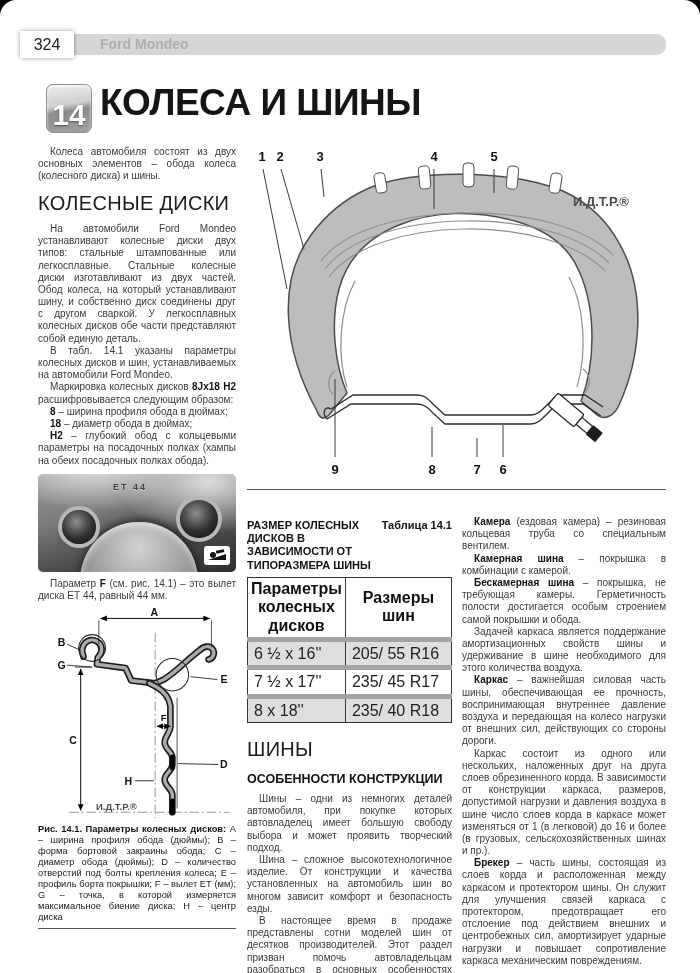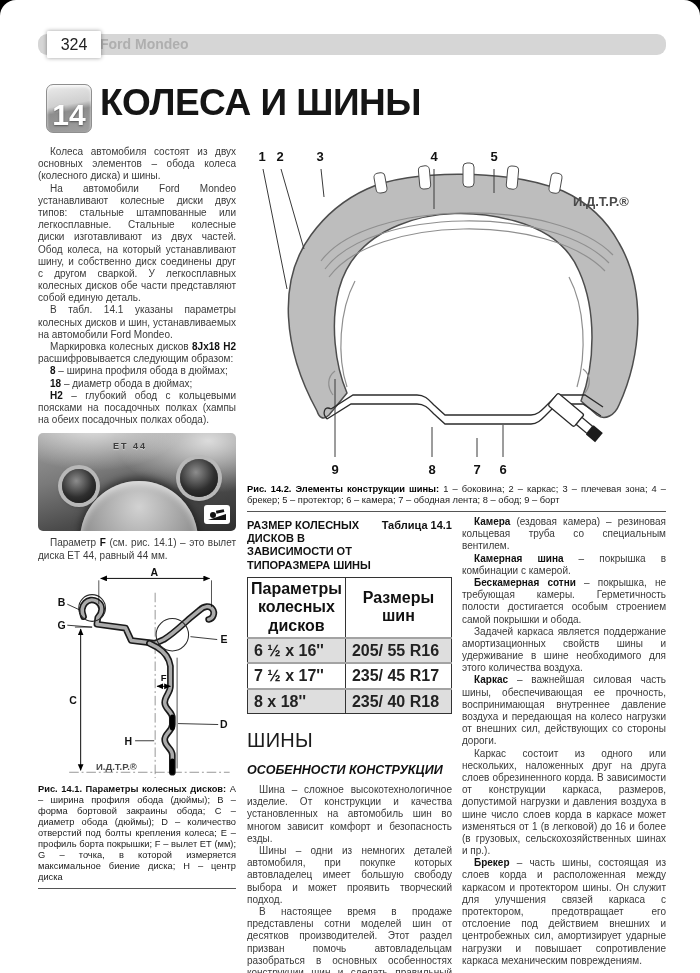--- a/index.html
+++ b/index.html
@@ -1,78 +1,79 @@
 <!DOCTYPE html>
 <html><head>
 <meta charset="utf-8">
 <style>
   html,body{margin:0;padding:0;background:#000;}
   .page{position:relative;width:700px;height:973px;background:#fff;border-radius:16px 16px 0 0;overflow:hidden;font-family:"Liberation Sans",sans-serif;color:#333;}
   
   .header-bar{position:absolute;left:38px;top:34px;width:628px;height:21px;background:#d6d6d6;border-radius:9px;}
   .book-title{position:absolute;left:62px;top:0;line-height:21px;font-size:14px;font-weight:bold;color:#afafaf;}
-  .pagenum-box{position:absolute;left:47px;top:31px;width:54px;height:27px;background:#fff;border-radius:1px;box-shadow:0 0 4px rgba(0,0,0,.4);display:flex;align-items:center;justify-content:center;font-size:16px;color:#222;}
+  .pagenum-box{position:absolute;left:20px;top:31px;width:54px;height:27px;background:#fff;border-radius:1px;box-shadow:0 0 4px rgba(0,0,0,.4);display:flex;align-items:center;justify-content:center;font-size:16px;color:#222;}
   .chapter-num{position:absolute;left:38px;top:84px;width:44px;height:47px;border-radius:7px;border:1px solid #8f8f8f;background:linear-gradient(170deg,#ececec 0%,#cfcfcf 42%,#8d8d8d 55%,#a0a0a0 100%);display:flex;align-items:flex-end;justify-content:center;font-size:30px;font-weight:bold;color:#fff;text-shadow:0 1px 2px rgba(0,0,0,.45);box-shadow:inset 0 2px 3px rgba(255,255,255,.8);margin-left:8px;}
   .chapter-title{position:absolute;left:100px;top:82px;font-size:37px;font-weight:bold;color:#151515;letter-spacing:-.5px;}
   
   .col{position:absolute;font-size:10px;line-height:1.22;text-align:justify;color:#3a3a3a;}
   .col p{margin:0;text-indent:12px;}
   .col p b{color:#111;}
   .col-left{left:38px;top:146px;width:198px;}
   .col-mid{left:247px;top:519px;width:205px;}
   .col-right{left:462px;top:516px;width:204px;}
   h2.sect{font-size:20px;font-weight:400;color:#1c1c1c;margin:8px 0 8px;letter-spacing:.3px;text-indent:0;text-align:left;}
-  h3.subsect{font-size:12.5px;font-weight:bold;color:#111;margin:10px 0 6px;text-align:left;text-indent:0;font-style:italic;}
+  h3.subsect{font-size:12.5px;font-weight:bold;color:#111;margin:10px 0 6px;text-align:left;text-indent:0;}
   
   .photo{position:relative;width:198px;height:98px;margin:7px 0 6px;border-radius:5px;overflow:hidden;background:radial-gradient(150px 80px at 28% -12%,#e9e9e9,rgba(0,0,0,0) 62%),radial-gradient(170px 95px at 86% 8%,#dcdcdc,rgba(0,0,0,0) 55%),linear-gradient(165deg,#9d9d9d 0%,#7a7a7a 35%,#4a4a4a 68%,#2e2e2e 100%);}
   .hub{position:absolute;left:42px;top:48px;width:118px;height:118px;border-radius:50%;background:radial-gradient(circle at 50% 22%,#d2d2d2,#9d9d9d 45%,#707070 78%);box-shadow:0 -3px 8px rgba(0,0,0,.55),inset 0 4px 6px rgba(255,255,255,.55);}
   .bolt{position:absolute;border-radius:50%;background:radial-gradient(circle at 42% 35%,#8d8d8d,#2f2f2f 55%,#0f0f0f);box-shadow:0 0 0 4px #b8b8b8,0 2px 5px rgba(0,0,0,.6);}
   .bolt.left{left:24px;top:36px;width:34px;height:34px;}
   .bolt.right{left:142px;top:26px;width:38px;height:38px;}
   .stamp{position:absolute;left:0;right:14px;top:8px;text-align:center;font-size:9px;font-weight:bold;letter-spacing:2px;color:#3d3d3d;text-shadow:0 1px 1px rgba(255,255,255,.45);}
   .note-icon{position:absolute;right:6px;bottom:7px;width:26px;height:19px;background:#fff;border-radius:3px;display:flex;align-items:center;justify-content:center;}
   .figcap{font-size:9.3px;line-height:1.18;color:#1a1a1a;text-align:justify;text-indent:0 !important;}
   .figcap b{color:#000;}
   .cap-rule{border:0;border-top:1.5px solid #555;margin:5px 0 0;}
   .fig1-wrap{margin:4px 0 3px;}
   .fig2-box{position:absolute;left:247px;top:143px;width:420px;height:338px;}
   .fig2-cap{position:absolute;left:247px;top:484px;width:419px;}
   
   .tbl-head{display:flex;justify-content:flex-end;align-items:flex-start;margin-bottom:5px;}
   .tbl-title{font-size:11px;font-weight:bold;color:#111;line-height:1.2;width:140px;text-align:left;}
   .tbl-label{font-size:11px;font-weight:bold;color:#111;white-space:nowrap;}
   table.spec{width:100%;border-collapse:collapse;border:1.5px solid #333;font-size:16px;}
   table.spec th{font-weight:bold;text-align:center;padding:2px 3px;color:#111;line-height:1.15;background:#fff;border-bottom:1.5px solid #333;}
-  table.spec td{font-weight:bold;color:#222;padding:2px 6px;border-top:2px solid #a3a3a3;}
+  table.spec td{font-weight:normal;color:#222;padding:2px 6px;border-top:5px solid #a3a3a3;}
   table.spec th+th,table.spec td+td{border-left:1.5px solid #333;margin-left:12px;}
   table.spec tbody tr:nth-child(odd){background:#dedede;}
   .svgtxt{font-family:"Liberation Sans",sans-serif;font-weight:bold;fill:#111;}
   .wm{font-family:"Liberation Sans",sans-serif;font-weight:bold;fill:#4a4a4a;}
 </style>
 </head>
 <body>
 
 <div class="page">
 
   <div class="header-bar">
     <span class="book-title">Ford Mondeo</span>
   </div>
   <div class="pagenum-box">324</div>
 
   <div class="chapter-num">14</div>
   <div class="chapter-title">КОЛЕСА И ШИНЫ</div>
 
   <div class="col col-left">
     <p>Колеса автомобиля состоят из двух основных элементов – обода колеса (колесного диска) и шины.</p>
+    <h2 class="sect">КОЛЕСНЫЕ ДИСКИ</h2>
     <p>На автомобили Ford Mondeo устанавливают колесные диски двух типов: стальные штампованные или легкосплавные. Стальные колесные диски изготавливают из двух частей. Обод колеса, на который устанавливают шину, и собственно диск соединены друг с другом сваркой. У легкосплавных колесных дисков обе части представляют собой единую деталь.</p>
     <p>В табл. 14.1 указаны параметры колесных дисков и шин, устанавливаемых на автомобили Ford Mondeo.</p>
     <p><span>Маркировка колесных дисков </span><b>8Jx18 H2</b><span> расшифровывается следующим образом:</span></p>
     <p><b>8</b><span> – ширина профиля обода в дюймах;</span></p>
     <p><b>18</b><span> – диаметр обода в дюймах;</span></p>
-    <p><b>H2</b><span> – глубокий обод с кольцевыми поясками на посадочных полках (хампы на обеих посадочных полках обода).</span></p>
+    <p><b>H2</b><span> – глубокий обод с кольцевыми параметры на посадочных полках (хампы на обеих посадочных полках обода).</span></p>
 
     <div class="photo">
       <div class="hub"></div>
       <div class="bolt left"></div>
       <div class="bolt right"></div>
       <span class="stamp">ET 44</span>
       <span class="note-icon">
         <svg width="18" height="12" viewBox="0 0 18 12">
             <polygon points="0,11 18,11 18,5" fill="#111"></polygon>
             <circle cx="5" cy="6" r="3" fill="#111"></circle>
@@ -186,21 +187,20 @@
         <text class="svgtxt" font-size="13" text-anchor="middle" x="247" y="18">5</text>
         <text class="svgtxt" font-size="13" text-anchor="middle" x="88" y="331">9</text>
         <text class="svgtxt" font-size="13" text-anchor="middle" x="185" y="331">8</text>
         <text class="svgtxt" font-size="13" text-anchor="middle" x="230" y="331">7</text>
         <text class="svgtxt" font-size="13" text-anchor="middle" x="256" y="331">6</text>
         <text class="wm" font-size="13" x="326" y="63">И.Д.Т.Р.®</text>
       </g>
     </svg>
   </div>
   <div class="fig2-cap">
-    <p class="figcap" style="margin:0;"><b>Рис. 14.2. Элементы конструкции шины:</b><span> 1 – боковина; 2 – каркас; 3 – плечевая зона; 4 – брекер; 5 – протектор; 6 – камера; 7 – ободная лента; 8 – обод; 9 – борт</span></p>
     <hr class="cap-rule">
   </div>
 
   <div class="col col-mid">
     <div class="tbl-head">
       <div class="tbl-title">РАЗМЕР КОЛЕСНЫХ ДИСКОВ В ЗАВИСИМОСТИ ОТ ТИПОРАЗМЕРА ШИНЫ</div>
       <div class="tbl-label">Таблица 14.1</div>
     </div>
     <table class="spec">
       <thead>
@@ -219,29 +219,29 @@
             <td>235/ 45 R17</td>
           </tr>
         <tr>
             <td>8 x 18''</td>
             <td>235/ 40 R18</td>
           </tr>
       </tbody>
     </table>
     <h2 class="sect" style="margin-top:14px;">ШИНЫ</h2>
     <h3 class="subsect">ОСОБЕННОСТИ КОНСТРУКЦИИ</h3>
+    <p>Шины – одни из немногих деталей автомобиля, при покупке которых автовладелец имеет большую свободу выбора и может проявить творческий подход.</p>
     <p>Шина – сложное высокотехнологичное изделие. От конструкции и качества установленных на автомобиль шин во многом зависит комфорт и безопасность езды.</p>
-    <p>Шины – одни из немногих деталей автомобиля, при покупке которых автовладелец имеет большую свободу выбора и может проявить творческий подход.</p>
     <p>В настоящее время в продаже представлены сотни моделей шин от десятков производителей. Этот раздел призван помочь автовладельцам разобраться в основных особенностях конструкции шин и сделать правильный выбор при покупке.</p>
     <p><b>Покрышка</b><span> – упругая резинокордная часть пневматической шины, воспринимающая тяговые и тормозные усилия и обеспечивающая сцепление резины с дорогой. Основными элементами покрышки являются каркас 2 (рис. 14.2), брекер 4, протектор 5, боковины 1 и борта 9.</span></p>
   </div>
 
   <div class="col col-right">
     <p><b>Камера</b><span> (ездовая камера) – резиновая кольцевая труба со специальным вентилем.</span></p>
     <p><b>Камерная шина</b><span> – покрышка в комбинации с камерой.</span></p>
-    <p><b>Бескамерная сотни</b><span> – покрышка, не требующая камеры. Герметичность полости достигается особым строением самой покрышки и обода.</span></p>
+    <p><b>Бескамерная шина</b><span> – покрышка, не требующая камеры. Герметичность полости достигается особым строением самой покрышки и обода.</span></p>
     <p><b></b><span>Задачей каркаса является поддержание амортизационных свойств шины и удерживание в шине необходимого для этого количества воздуха.</span></p>
     <p><b>Каркас</b><span> – важнейшая силовая часть шины, обеспечивающая ее прочность, воспринимающая внутреннее давление воздуха и передающая на колесо нагрузки от внешних сил, действующих со стороны дороги.</span></p>
     <p><b></b><span>Каркас состоит из одного или нескольких, наложенных друг на друга слоев обрезиненного корда. В зависимости от конструкции каркаса, размеров, допустимой нагрузки и давления воздуха в шине число слоев корда в каркасе может изменяться от 1 (в легковой) до 16 и более (в грузовых, сельскохозяйственных шинах и пр.).</span></p>
     <p><b>Брекер</b><span> – часть шины, состоящая из слоев корда и расположенная между каркасом и протектором шины. Он служит для улучшения связей каркаса с протектором, предотвращает его отслоение под действием внешних и центробежных сил, амортизирует ударные нагрузки и повышает сопротивление каркаса механическим повреждениям.</span></p>
   </div>
 
 </div>
 
 </body></html>

